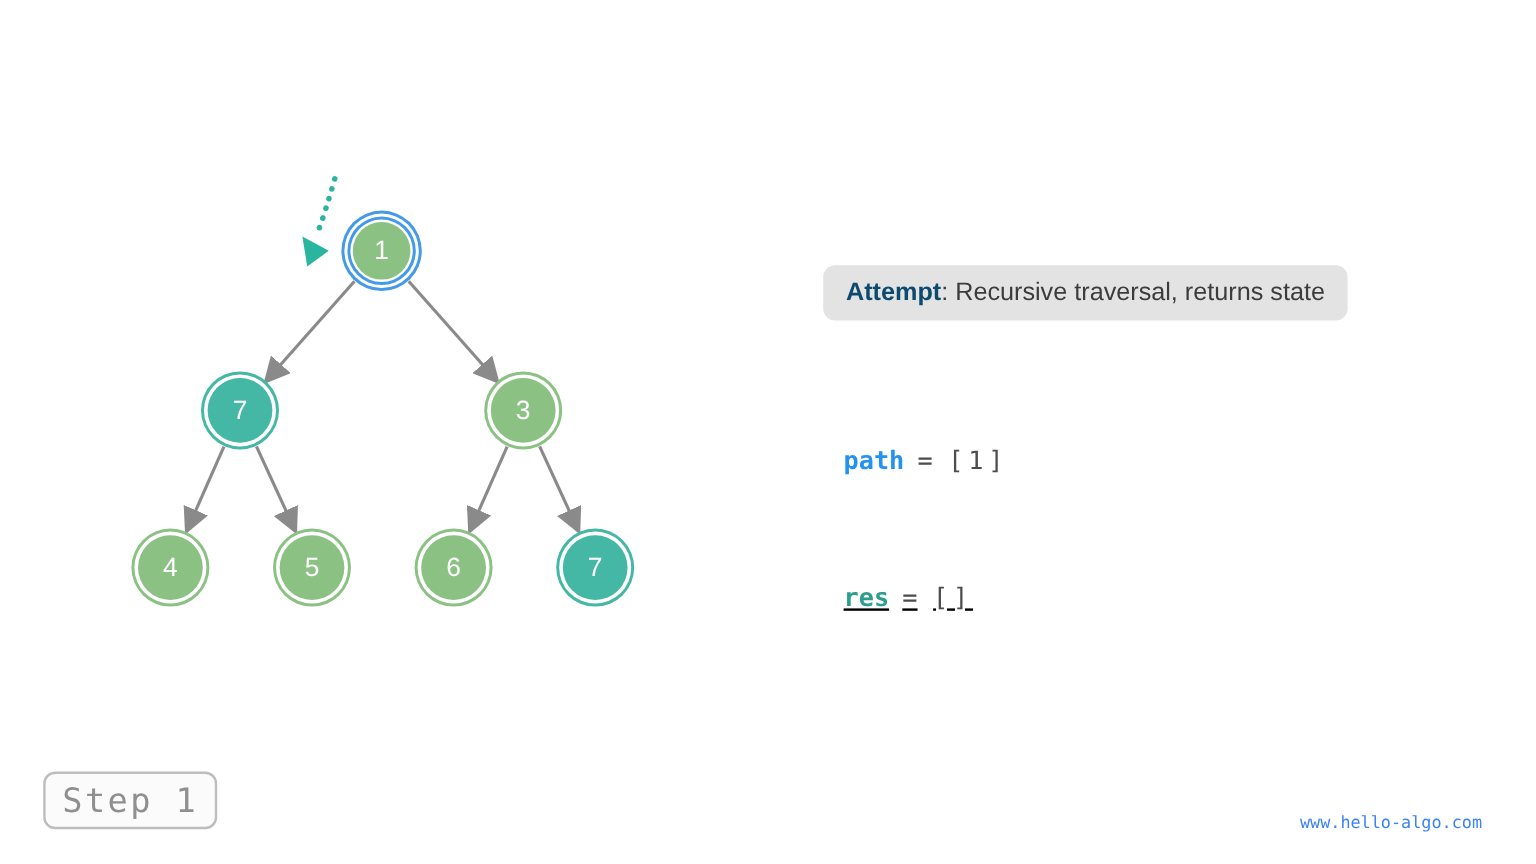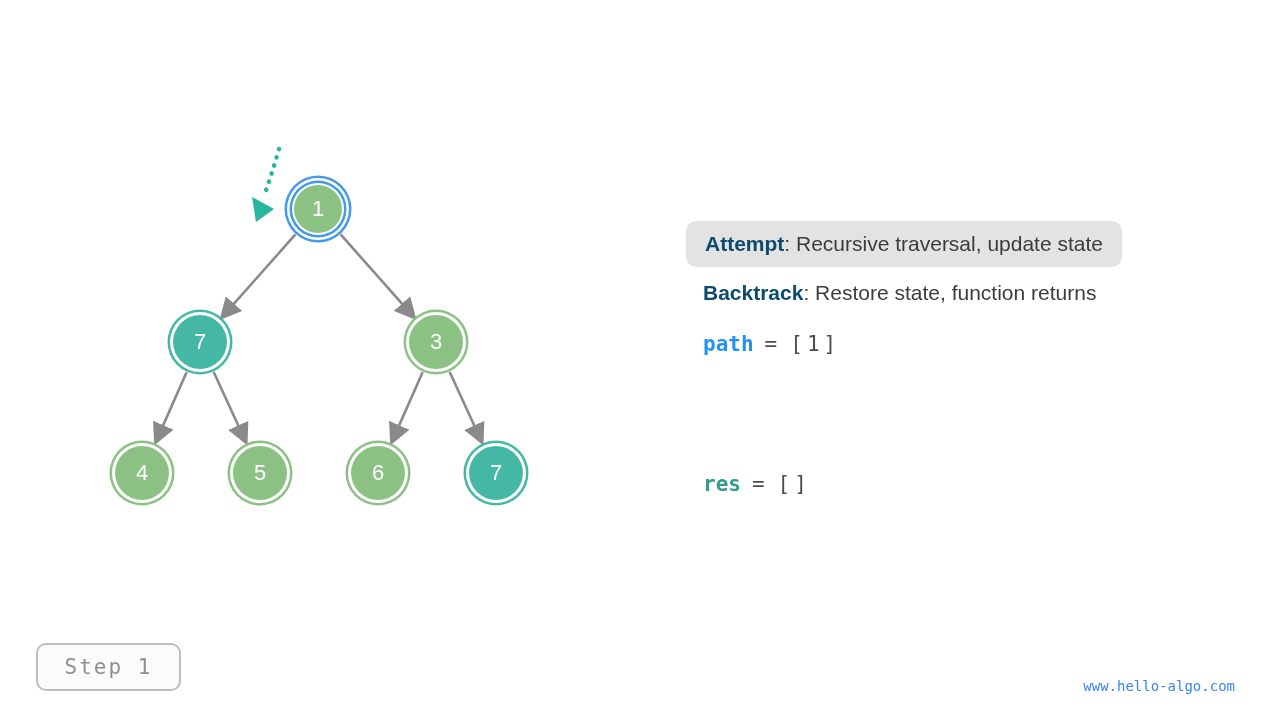--- a/index.html
+++ b/index.html
@@ -92,20 +92,21 @@
     color: var(--text-dark);
     white-space: nowrap;
   }
   .term { font-weight: bold; color: #0c4a6e; }
   .codeline {
     position: absolute;
     left: 703px;
     font-family: "DejaVu Sans Mono", monospace;
     font-size: 21px;
     white-space: nowrap;
+    margin-top: 40px;
   }
   .varname { font-weight: bold; }
   .varname.path { color: var(--path-blue); }
   .varname.res  { color: var(--res-teal); }
   .eq { color: var(--value-gray); margin: 0 13px 0 11px; }
   .val { color: var(--value-gray); letter-spacing: 4px; }
 
   
   .step-badge {
     position: absolute;
@@ -114,21 +115,21 @@
     width: 145px;
     height: 48px;
     box-sizing: border-box;
     border: 2px solid #bdbdbd;
     border-radius: 10px;
     background: #fbfbfb;
     display: flex;
     align-items: center;
     justify-content: center;
     font-family: "DejaVu Sans Mono", monospace;
-    font-size: 21px;
+    font-size: 28px;
     letter-spacing: 2px;
     color: #8f8f8f;
   }
   .watermark {
     position: absolute;
     right: 45px;
     top: 678px;
     font-family: "DejaVu Sans Mono", monospace;
     font-size: 14px;
     color: #3b82f6;
@@ -159,31 +160,28 @@
 
   <div class="node current" style="left:318px; top:209px;">1</div>
   <div class="node visited" style="left:200px; top:342px;">7</div>
   <div class="node unvisited" style="left:436px; top:342px;">3</div>
   <div class="node unvisited" style="left:142px; top:473px;">4</div>
   <div class="node unvisited" style="left:260px; top:473px;">5</div>
   <div class="node unvisited" style="left:378px; top:473px;">6</div>
   <div class="node visited" style="left:496px; top:473px;">7</div>
 
   <div class="callout">
-    <span class="term">Attempt</span><span>: Recursive traversal, update state</span>
+    <span class="term">Attempt</span><span>: Recursive traversal, returns state</span>
   </div>
 
-  <div class="textline" style="top:281px;">
-    <span class="term">Backtrack</span><span>: Restore state, function returns</span>
-  </div>
 
   <div class="codeline" style="top:332px;">
     <span class="varname path">path</span><span class="eq">=</span><span class="val">[1]</span>
   </div>
 
-  <div class="codeline" style="top:472px;">
+  <div class="codeline" style="top:446px;text-decoration:underline;">
     <span class="varname res">res</span><span class="eq">=</span><span class="val">[]</span>
   </div>
 
   <div class="step-badge">Step 1</div>
   <div class="watermark">www.hello-algo.com</div>
 
 </div>
 
 </body></html>

